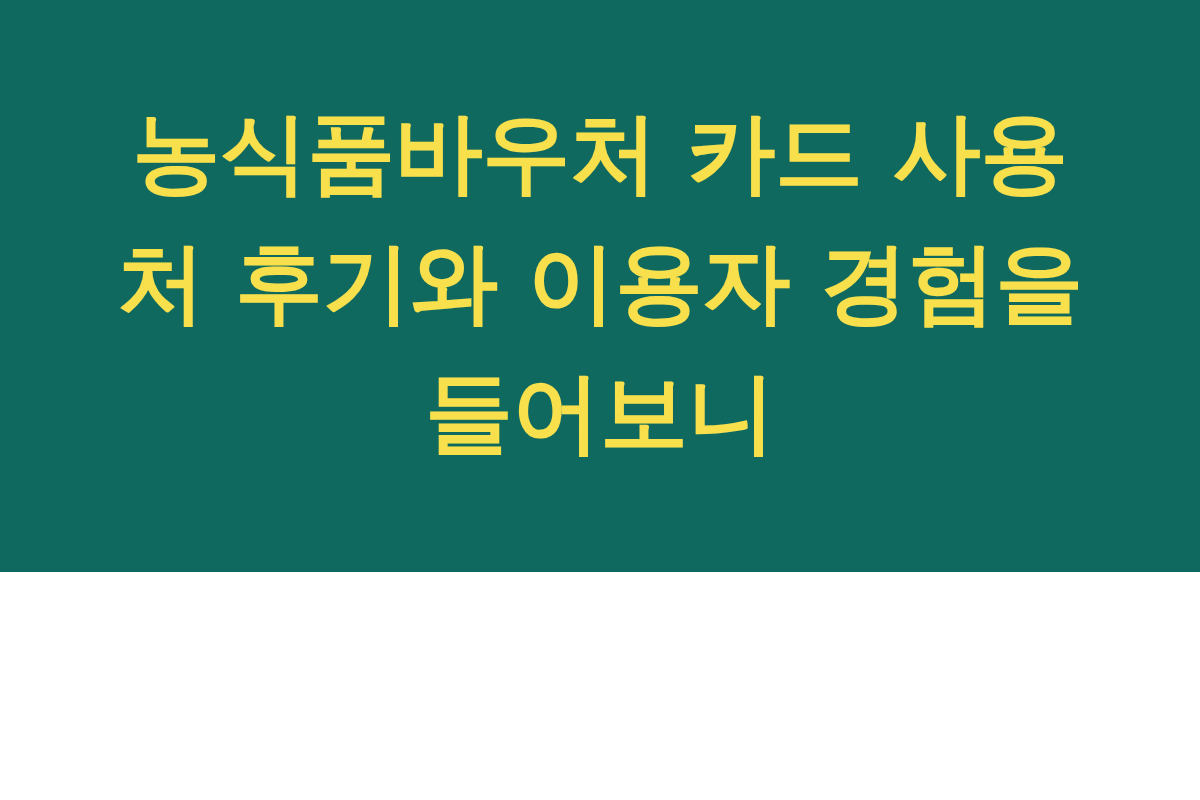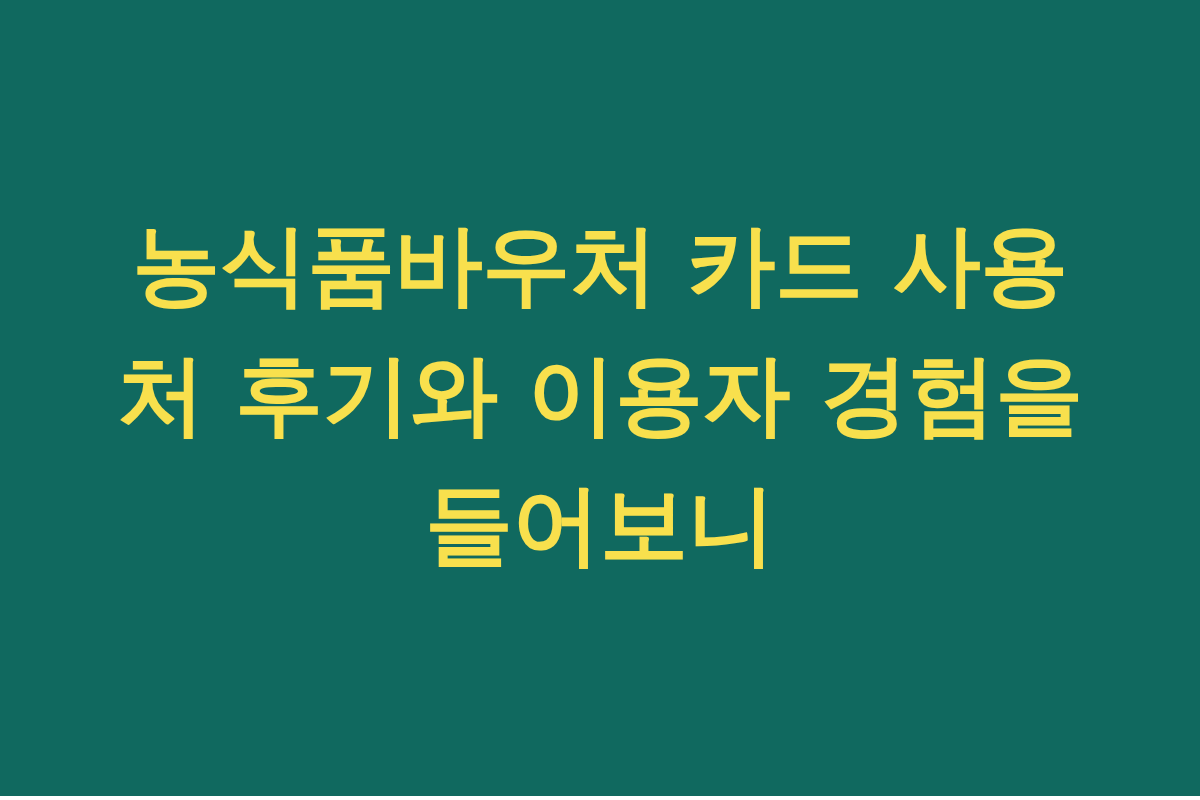--- a/index.html
+++ b/index.html
@@ -11,21 +11,21 @@
   body {
     width: 1200px;
     height: 800px;
     overflow: hidden;
     font-family: "Liberation Sans", "DejaVu Sans", sans-serif;
   }
 
   #thumbnail-card {
     position: relative;
     width: 1200px;
-    height: 796px;
+    height: 572px;
     background: #10695F;
     display: flex;
     align-items: center;
     justify-content: center;
     box-sizing: border-box;
   }
 
   #title-block {
     width: 1030px;
     text-align: center;

